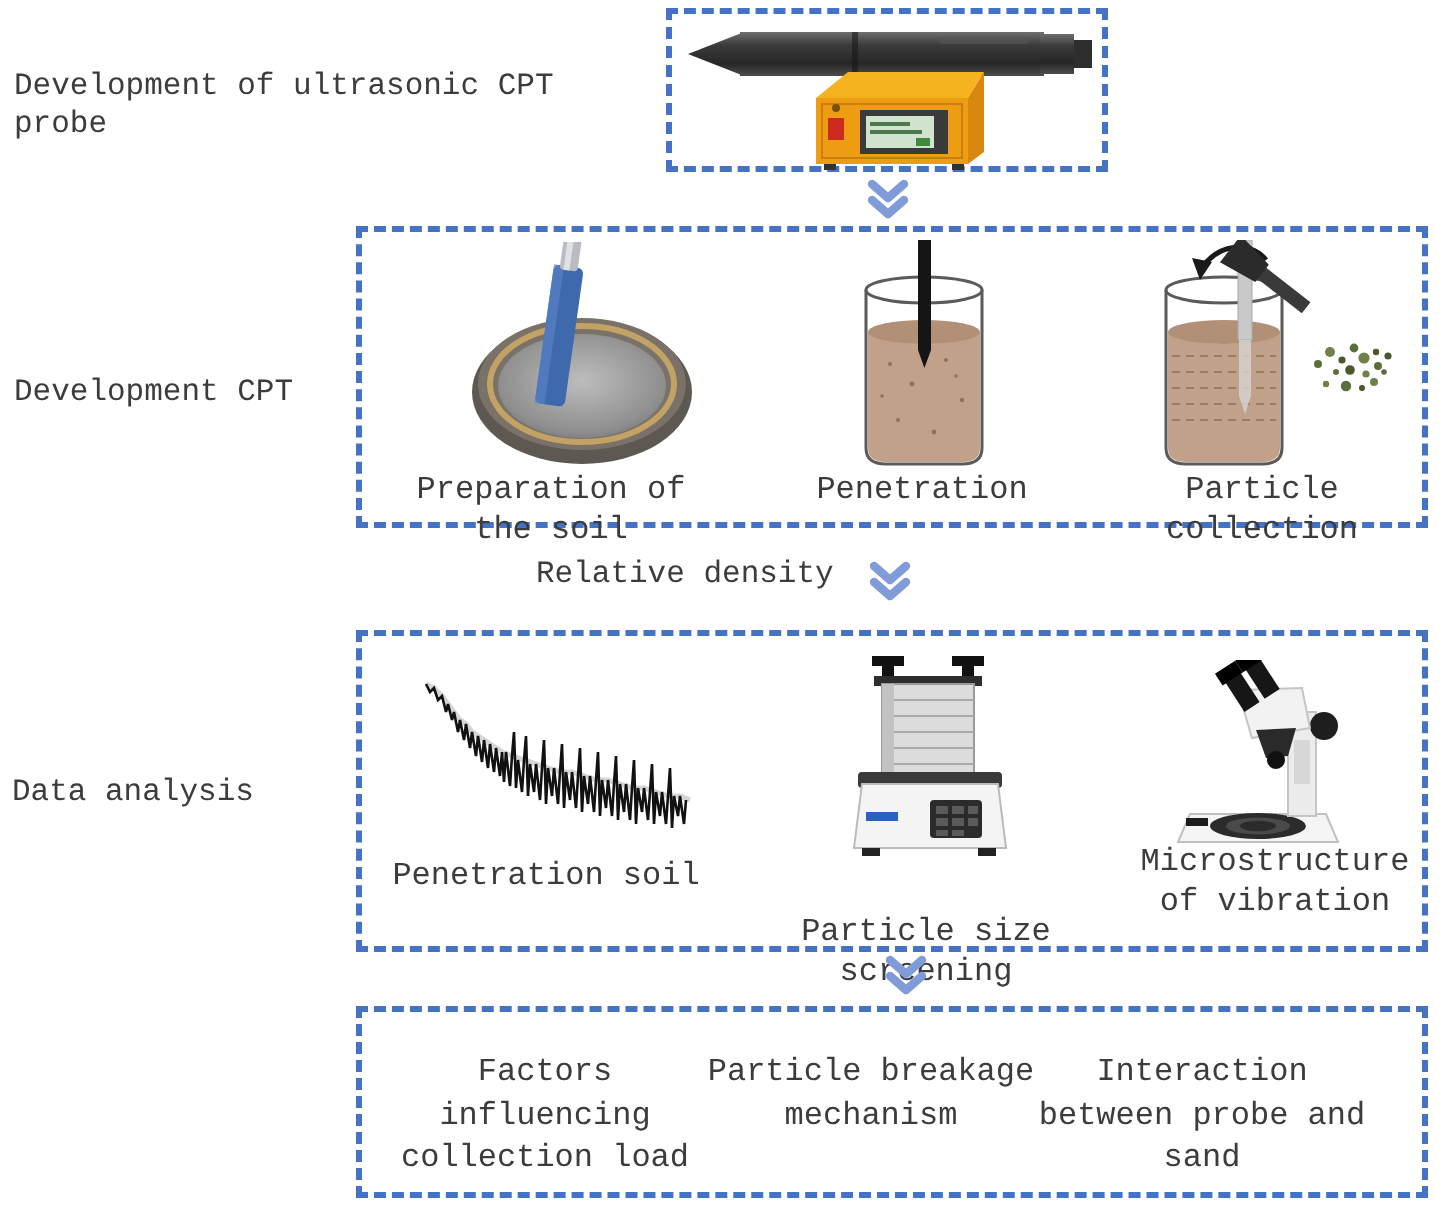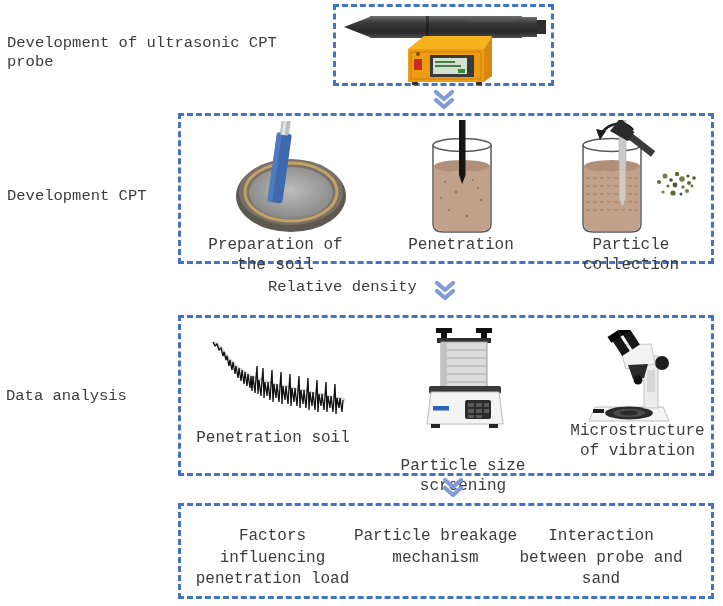--- a/index.html
+++ b/index.html
@@ -231,18 +231,18 @@
   </div>
 
   <div class="chevron" style="left:440px;top:477px;">
     <svg width="26" height="22" viewBox="0 0 26 22">
       <polyline points="5,3 13,10 21,3" fill="none" stroke="#7f9bd8" stroke-width="4.2" stroke-linecap="round" stroke-linejoin="round"></polyline>
       <polyline points="5,11 13,18 21,11" fill="none" stroke="#7f9bd8" stroke-width="4.2" stroke-linecap="round" stroke-linejoin="round"></polyline>
     </svg>
   </div>
 
   <div class="dash-box" style="left:178px;top:503px;width:536px;height:96px;">
-    <div class="caption" style="left:14px;top:20px;width:155px;line-height:1.35;">Factors influencing penetration load</div>
+    <div class="caption" style="left:14px;top:20px;width:155px;line-height:1.35;">Factors influencing collection load</div>
     <div class="caption" style="left:172px;top:20px;width:165px;line-height:1.35;">Particle breakage mechanism</div>
     <div class="caption" style="left:330px;top:20px;width:180px;line-height:1.35;">Interaction between probe and sand</div>
   </div>
 
 </div>
 
 </body></html>

